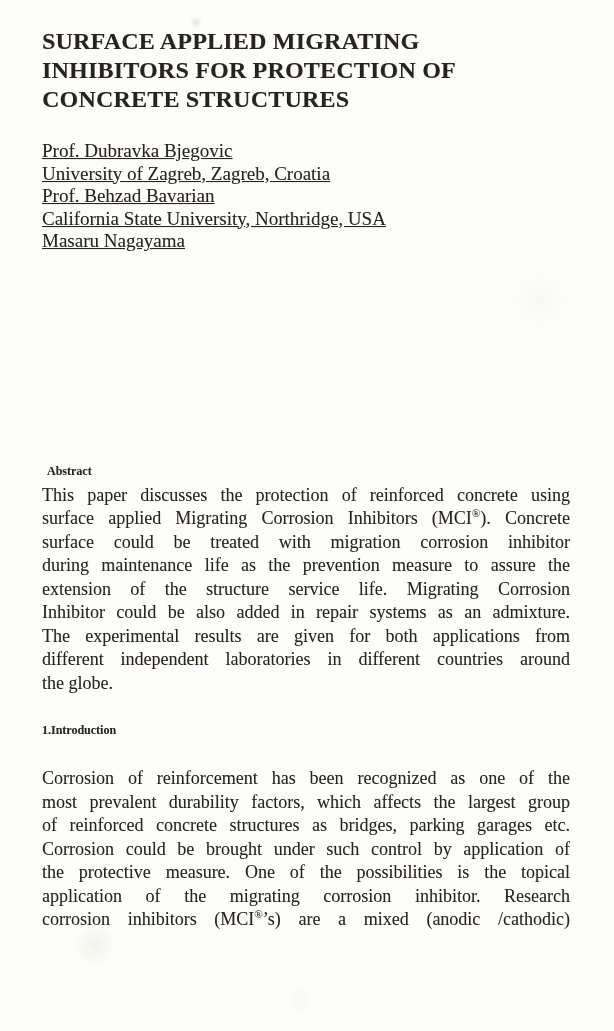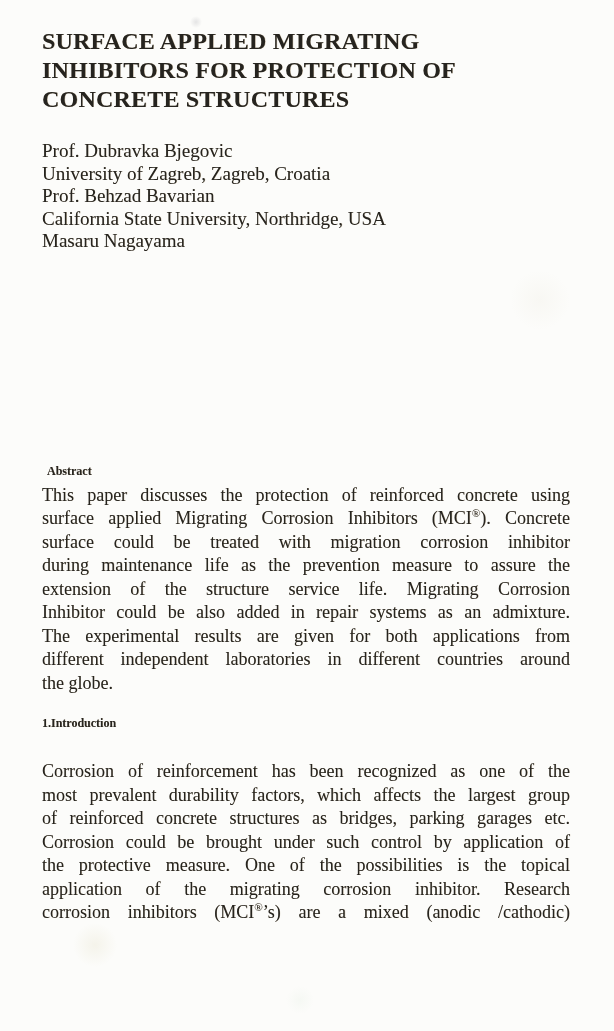--- a/index.html
+++ b/index.html
@@ -40,33 +40,34 @@
     line-height: 29px;
     font-weight: bold;
     letter-spacing: 0.2px;
     text-shadow: 0.4px 0.4px 0.6px rgba(110,70,10,0.35);
   }
   .authors {
     margin-top: 26px;
     font-size: 19px;
     line-height: 22.5px;
     text-shadow: 0.3px 0.3px 0.5px rgba(110,70,10,0.3);
+    text-decoration: underline;
   }
   .section-heading {
     font-size: 12px;
     line-height: 25px;
     font-weight: bold;
     text-shadow: 0.3px 0.3px 0.5px rgba(110,70,10,0.3);
   }
   .abstract-heading {
     margin-top: 206px;
     padding-left: 5px;
   }
   .intro-heading {
-    margin-top: 16px;
+    margin-top: 23px;
   }
   .para {
     font-size: 18px;
     line-height: 23.5px;
     text-shadow: 0.3px 0.3px 0.5px rgba(110,70,10,0.3);
   }
   .intro-body {
     margin-top: 24px;
   }
   .para .line {

